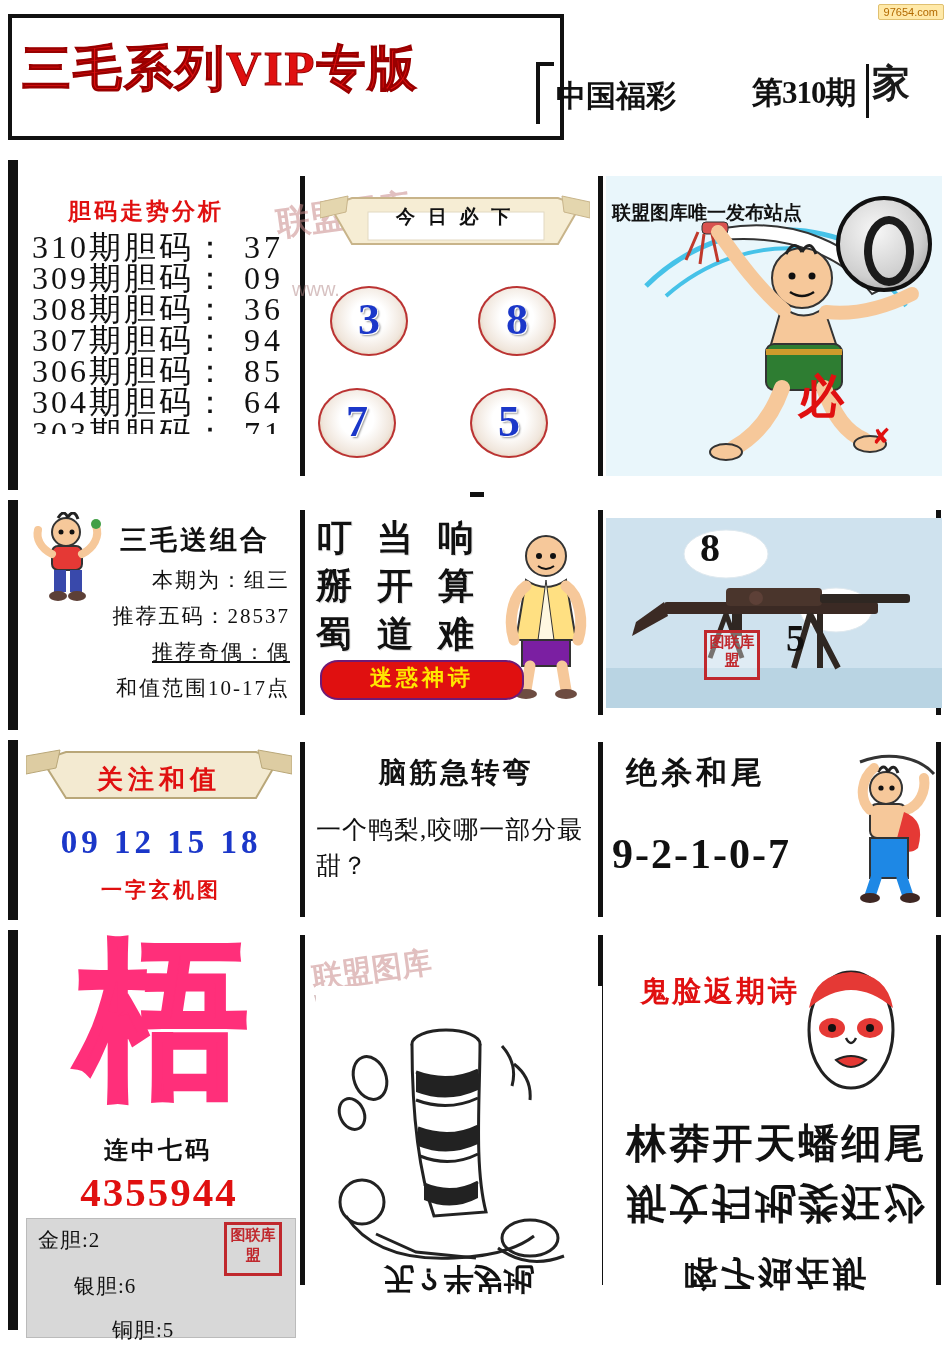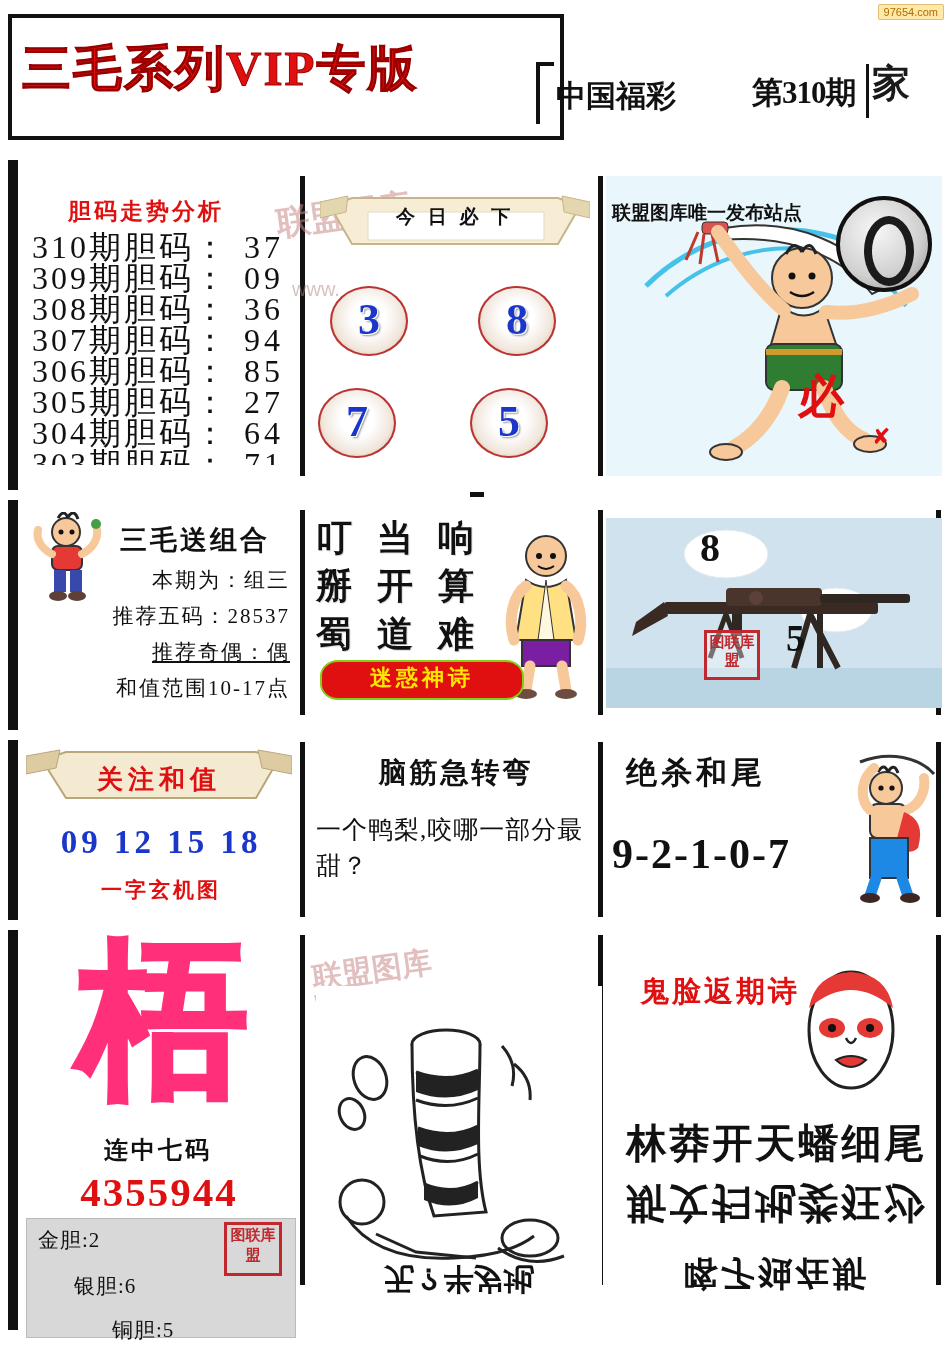--- a/index.html
+++ b/index.html
@@ -44,21 +44,21 @@
   .big0::after{content:"";position:absolute;left:24px;top:16px;width:34px;height:54px;border:8px solid #1b1b1b;border-radius:50%;}
   .bi-red{position:absolute;left:798px;top:366px;font-size:46px;color:#e01010;font-weight:bold;font-family:"Liberation Serif","DejaVu Serif",serif;}
   .xmark{position:absolute;left:872px;top:424px;font-size:22px;color:#e01010;font-weight:bold;}
 
   
   .r2title{position:absolute;left:120px;top:522px;font-size:27px;font-weight:bold;color:#111;letter-spacing:3px;font-family:"Liberation Serif","DejaVu Serif",serif;}
   .r2line{position:absolute;width:290px;text-align:right;font-size:21px;color:#111;font-family:"Liberation Serif","DejaVu Serif",serif;letter-spacing:2px;}
 
   .poem{position:absolute;left:316px;top:514px;width:210px;}
   .poem-line{font-size:36px;font-weight:bold;color:#111;font-family:"Liberation Serif","DejaVu Serif",serif;letter-spacing:8px;line-height:48px;text-shadow:1px 1px 0 #ddd;}
-  .poem-badge{position:absolute;left:320px;top:660px;width:200px;height:36px;background:#e01010;border-radius:18px/16px;border:2px solid #84cc16;}
+  .poem-badge{position:absolute;left:320px;top:660px;width:200px;height:36px;background:#e01010;border-radius:18px/16px;border:2px solid #701a75;}
   .poem-badge span{display:block;text-align:center;line-height:32px;color:#ffe600;font-size:22px;font-weight:bold;letter-spacing:4px;font-family:"Liberation Serif","DejaVu Serif",serif;}
 
   .r2r{position:absolute;left:606px;top:518px;width:336px;height:190px;background:#cfe2ee;overflow:hidden;}
   .gun-num{position:absolute;font-family:"Liberation Serif","DejaVu Serif",serif;font-weight:bold;color:#111;}
   .seal-small{position:absolute;width:50px;height:44px;border:3px solid #c0282d;color:#c0282d;font-size:15px;font-weight:bold;text-align:center;line-height:18px;font-family:"Liberation Serif","DejaVu Serif",serif;background:rgba(255,255,255,0.35);}
   .r3banner-text{position:absolute;left:34px;top:762px;width:250px;text-align:center;font-size:26px;font-weight:bold;color:#e01010;letter-spacing:5px;font-family:"Liberation Serif","DejaVu Serif",serif;}
   .r3nums{position:absolute;left:30px;top:824px;width:262px;text-align:center;font-size:33px;font-weight:bold;color:#1b37c9;font-family:"Liberation Serif","DejaVu Serif",serif;letter-spacing:4px;}
   .r3label{position:absolute;left:30px;top:876px;width:262px;text-align:center;font-size:21px;font-weight:bold;color:#e01010;letter-spacing:3px;font-family:"Liberation Serif","DejaVu Serif",serif;}
 
   .riddle-title{position:absolute;left:316px;top:754px;width:280px;text-align:center;font-size:28px;font-weight:bold;color:#111;letter-spacing:3px;font-family:"Liberation Serif","DejaVu Serif",serif;}
@@ -126,21 +126,20 @@
   <div class="wmstamp" style="left:312px;top:950px;font-size:30px;">联盟图库</div>
   <div class="wmstamp2" style="left:314px;top:988px;font-size:19px;">www.</div>
 
   <div class="trend-title">胆码走势分析</div>
   <div class="trend-list">
     <div class="trend-row"><span>310期胆码：</span><span class="v">37</span></div>
     <div class="trend-row"><span>309期胆码：</span><span class="v">09</span></div>
     <div class="trend-row"><span>308期胆码：</span><span class="v">36</span></div>
     <div class="trend-row"><span>307期胆码：</span><span class="v">94</span></div>
     <div class="trend-row"><span>306期胆码：</span><span class="v">85</span></div>
-    <div class="trend-row"><span>305期胆码：</span><span class="v">27</span></div>
     <div class="trend-row"><span>304期胆码：</span><span class="v">64</span></div>
     <div class="trend-row clip-row"><span>303期胆码：</span><span class="v">71</span></div>
   </div>
 
   <div class="ribbon">
     <svg width="270" height="62" viewBox="0 0 270 62">
       <path d="M10 14 L32 6 L238 6 L260 14 L238 52 L32 52 Z" fill="#f6edd4" stroke="#c8b48a" stroke-width="2"></path>
       <path d="M0 10 L28 4 L26 20 L0 26 Z" fill="#e4d6ae" stroke="#c8b48a"></path>
       <path d="M270 10 L242 4 L244 20 L270 26 Z" fill="#e4d6ae" stroke="#c8b48a"></path>
       <rect x="48" y="20" width="176" height="28" fill="#ffffff" stroke="#e2d9c2"></rect>

